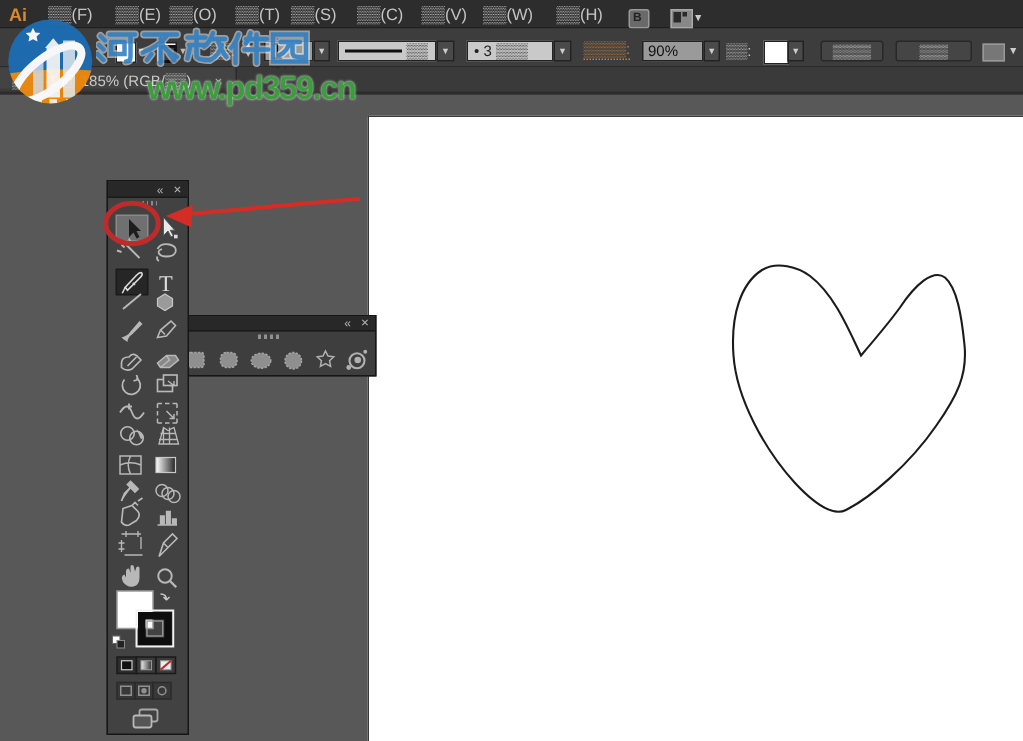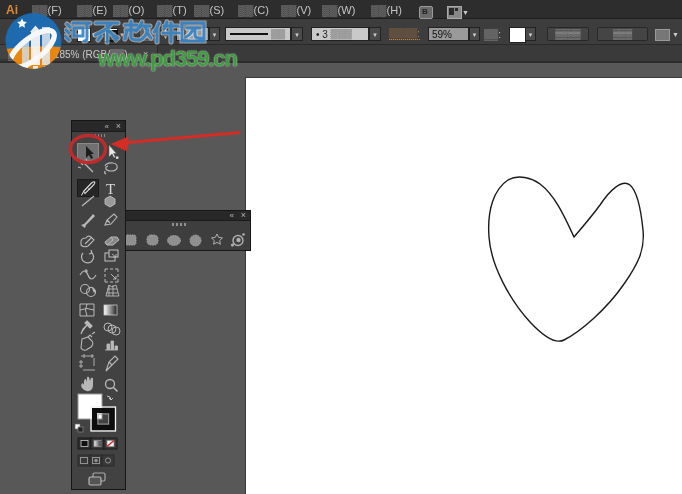--- a/index.html
+++ b/index.html
@@ -55,21 +55,21 @@
 
 <div class="abs" style="left:225px;top:27px;width:66px;height:14px;background:#c9c9c9;border:1px solid #222;box-sizing:border-box;"></div>
 <div class="abs" style="left:230px;top:33px;width:38px;height:2px;background:#111;"></div>
 <span class="abs" style="left:271px;top:29px;color:#222;font-size:10px;">▒▒</span>
 <div class="abs" style="left:291px;top:27px;width:12px;height:14px;background:#4a4a4a;border:1px solid #222;color:#ccc;font-size:6px;text-align:center;line-height:14px;box-sizing:border-box;">▼</div>
 
 <div class="abs" style="left:311px;top:27px;width:58px;height:14px;background:#c9c9c9;border:1px solid #222;color:#222;font-size:10px;line-height:13px;padding-left:4px;box-sizing:border-box;">•  3 ▒▒▒</div>
 <div class="abs" style="left:369px;top:27px;width:12px;height:14px;background:#4a4a4a;border:1px solid #222;color:#ccc;font-size:6px;text-align:center;line-height:14px;box-sizing:border-box;">▼</div>
 
 <span class="abs" style="left:389px;top:28px;color:#bd8349;font-size:10px;border-bottom:1px dotted #bd8349;">▒▒▒▒:</span>
-<div class="abs" style="left:428px;top:27px;width:41px;height:14px;background:#9a9a9a;border:1px solid #222;color:#111;font-size:10px;line-height:14px;padding-left:3px;box-sizing:border-box;">59%</div>
+<div class="abs" style="left:428px;top:27px;width:41px;height:14px;background:#9a9a9a;border:1px solid #222;color:#111;font-size:10px;line-height:14px;padding-left:3px;box-sizing:border-box;">90%</div>
 <div class="abs" style="left:469px;top:27px;width:11px;height:14px;background:#4a4a4a;border:1px solid #222;color:#ccc;font-size:6px;text-align:center;line-height:14px;box-sizing:border-box;">▼</div>
 
 <span class="abs" style="left:484px;top:29px;color:#c4c4c4;font-size:10px;">▒▒:</span>
 <div class="abs" style="left:509px;top:27px;width:15px;height:14px;background:#fff;border:1px solid #222;"></div>
 <div class="abs" style="left:525px;top:27px;width:11px;height:14px;background:#4a4a4a;border:1px solid #222;color:#ccc;font-size:6px;text-align:center;line-height:14px;box-sizing:border-box;">▼</div>
 
 <div class="abs" style="left:547px;top:27px;width:42px;height:14px;background:#454545;border:1px solid #282828;border-radius:2px;color:#c8c8c8;font-size:9px;text-align:center;line-height:13px;box-sizing:border-box;">▒▒▒▒</div>
 <div class="abs" style="left:597px;top:27px;width:51px;height:14px;background:#454545;border:1px solid #282828;border-radius:2px;color:#c8c8c8;font-size:9px;text-align:center;line-height:13px;box-sizing:border-box;">▒▒▒</div>
 <div class="abs" style="left:655px;top:29px;width:13px;height:10px;background:#777;border:1px solid #999;"></div>
 <div class="abs" style="left:672px;top:31px;color:#ccc;font-size:7px;">▼</div>

